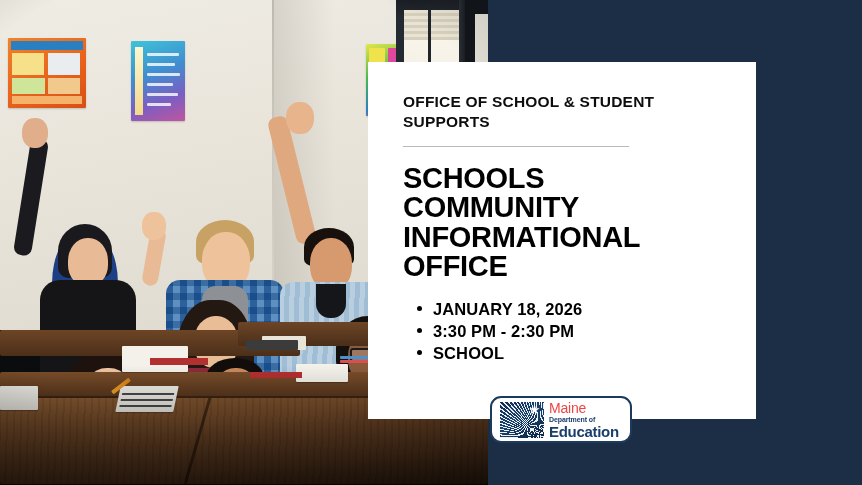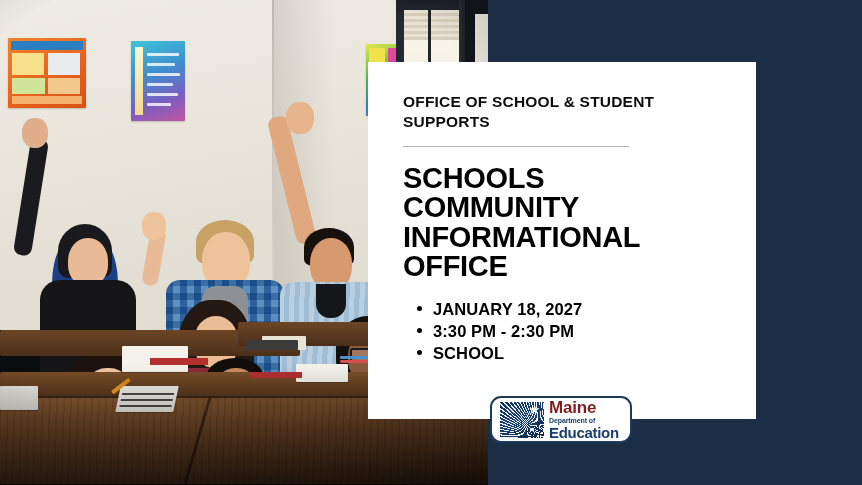--- a/index.html
+++ b/index.html
@@ -202,21 +202,21 @@
   }
   .logo-mark{position:relative;width:44px;height:36px;margin-left:8px;flex:none;
     background:linear-gradient(150deg,#0f2d52 0%,#17416f 45%,#0c2442 100%);overflow:hidden;}
   .logo-rays{position:absolute;left:0;bottom:0;width:100%;height:100%;
     background:
       repeating-conic-gradient(from 196deg at 88% 96%,
         rgba(255,255,255,.92) 0deg 1.6deg, rgba(255,255,255,0) 1.6deg 4.2deg);
   }
   .logo-star{position:absolute;right:3px;top:1px;width:13px;height:13px;color:#fff;font-size:13px;line-height:13px;text-align:center;}
   .logo-text{margin-left:5px;line-height:1;}
-  .logo-maine{font-size:17px;font-weight:bold;color:#7f1d1d;letter-spacing:-.2px;}
+  .logo-maine{font-size:14px;font-weight:normal;color:#ef4444;letter-spacing:-.2px;}
   .logo-dept{font-size:7px;font-weight:bold;color:#1b3f6b;letter-spacing:-.1px;margin-top:1px;}
   .logo-edu{font-size:15px;font-weight:bold;color:#1b3f6b;letter-spacing:-.3px;margin-top:1px;}
 </style>
 </head>
 <body>
 
 <div class="slide">
 
   <div class="photo">
     <div class="photo-inner">
@@ -361,21 +361,21 @@
     <div class="card-pad">
       <div class="eyebrow">OFFICE OF SCHOOL &amp; STUDENT SUPPORTS</div>
       <div class="divider"></div>
       <div class="title">
         <span>SCHOOLS</span>
         <span>COMMUNITY</span>
         <span>INFORMATIONAL</span>
         <span>OFFICE</span>
       </div>
       <ul class="bullets">
-        <li>JANUARY 18, 2027</li>
+        <li>JANUARY 18, 2026</li>
         <li>3:30 PM - 2:30 PM</li>
         <li>SCHOOL</li>
       </ul>
     </div>
   </div>
 
   <div class="logo">
     <div class="logo-mark">
       <div class="logo-rays"></div>
       <div class="logo-star">★</div>

